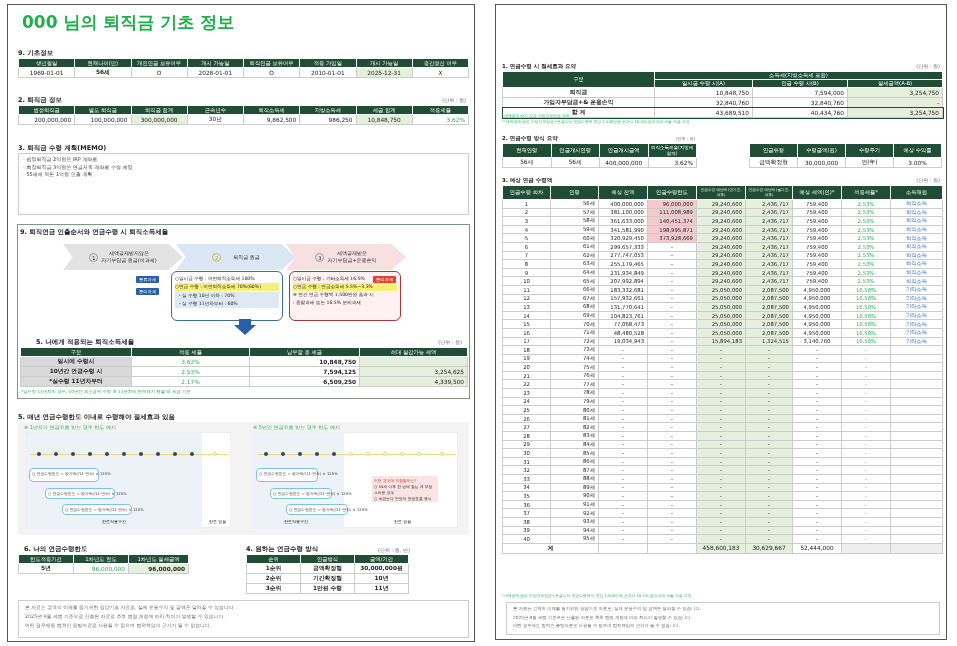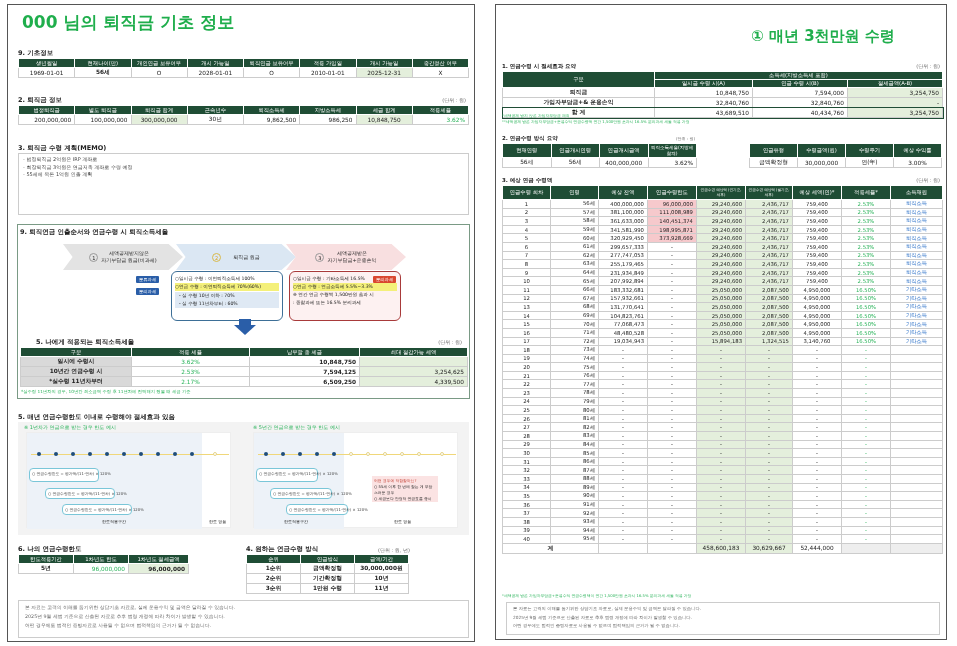--- a/index.html
+++ b/index.html
@@ -218,21 +218,21 @@
     <div class="cbub" style="left:32px;top:71px;width:62px">○ 연금수령한도 = 평가액/(11-연차) × 120%</div>
     <div style="position:absolute;left:118px;top:43px;width:66px;height:26px;background:#fbe3e3;font-size:3.8px;padding:2px;line-height:6px">
       <div style="color:#c0392b">어떤 경우에 적합할까요?</div>
       <div>○ 55세 이후 한 번에 찾는 게 부담스러운 경우</div>
       <div>○ 세금보다 안정적 연금흐름 중시</div>
     </div>
     <div style="position:absolute;left:30px;top:86px;font-size:4px">한도적용구간</div>
     <div style="position:absolute;left:140px;top:86px;font-size:4px">한도 없음</div>
   </div>
 
-  <div class="sec" style="left:10px;top:540px">6. 나의 연금수령한도</div>
+  <div class="sec" style="left:16px;top:540px">6. 나의 연금수령한도</div>
   <table style="left:10px;top:549px;width:170px">
     <colgroup>
         <col style="width:55px">
         <col style="width:55px">
         <col style="width:60px">
       </colgroup>
     <tbody>
         <tr>
       <th>한도적용기간</th>
       <th>1차년도 한도</th>
@@ -274,21 +274,20 @@
     </table>
 
   <div class="disc" style="left:10px;top:595px;width:451px;height:38px">
     <div>본 자료는 고객의  이해를 돕기위한 상담기초 자료로, 실제 운용수익 및 금액은 달라질 수 있습니다.</div>
     <div>2025년 9월 세법 기준으로 산출된 자료로 추후 법령 개정에 따라 차이가 발생할 수 있습니다.</div>
     <div>어떤 경우에도 법적인 증빙자료로 사용될 수 없으며  법적책임의 근거가 될 수 없습니다.</div>
   </div>
 </div>
 
 <div id="p2" class="page">
-  <div class="title" style="left:255px;top:22px;font-size:15px">① 매년 3천만원 수령</div>
 
   <div class="sec" style="left:6px;top:58px;font-size:5.5px">1. 연금수령 시 절세효과 요약</div>
   <div class="unit" style="right:6px;top:58px">(단위 : 원)</div>
   <table style="left:6px;top:66px;width:440px">
     <colgroup>
         <col style="width:152px">
         <col style="width:98px">
         <col style="width:95px">
         <col style="width:95px">
       </colgroup>

